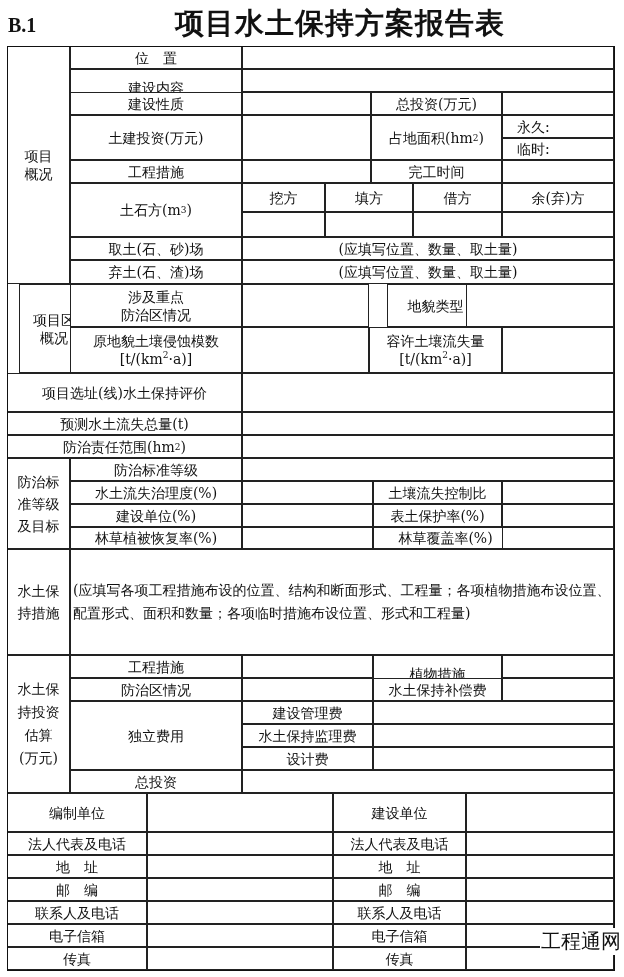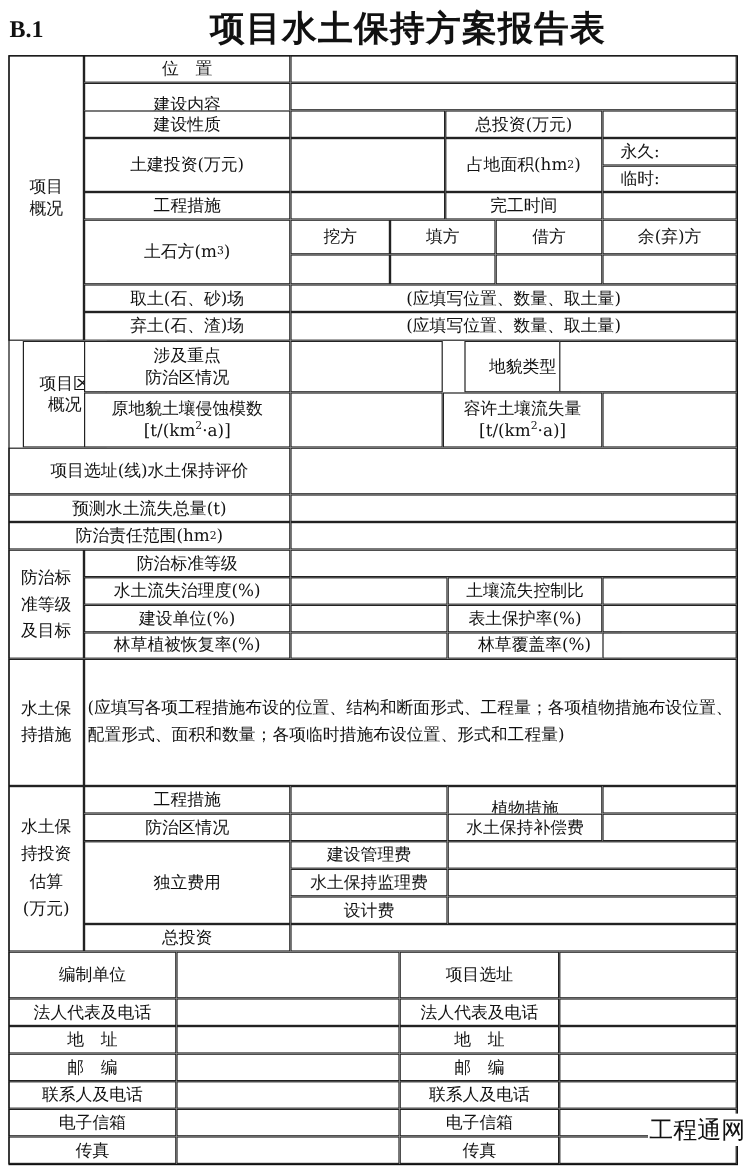--- a/index.html
+++ b/index.html
@@ -142,21 +142,21 @@
   <div class="c" style="left:243px;top:725px;width:131px;height:23px">水土保持监理费</div>
   <div class="c" style="left:374px;top:725px;width:241px;height:23px"></div>
   <div class="c" style="left:243px;top:748px;width:131px;height:23px">设计费</div>
   <div class="c" style="left:374px;top:748px;width:241px;height:23px"></div>
 
   <div class="c" style="left:71px;top:771px;width:172px;height:23px">总投资</div>
   <div class="c" style="left:243px;top:771px;width:372px;height:23px"></div>
 
   <div class="c" style="left:8px;top:794px;width:140px;height:39px">编制单位</div>
   <div class="c" style="left:148px;top:794px;width:186px;height:39px"></div>
-  <div class="c" style="left:334px;top:794px;width:133px;height:39px">项目选址</div>
+  <div class="c" style="left:334px;top:794px;width:133px;height:39px">建设单位</div>
   <div class="c" style="left:467px;top:794px;width:148px;height:39px"></div>
 
   <div class="c" style="left:8px;top:833px;width:140px;height:23px">法人代表及电话</div>
   <div class="c" style="left:148px;top:833px;width:186px;height:23px"></div>
   <div class="c" style="left:334px;top:833px;width:133px;height:23px">法人代表及电话</div>
   <div class="c" style="left:467px;top:833px;width:148px;height:23px"></div>
 
   <div class="c" style="left:8px;top:856px;width:140px;height:23px">地　址</div>
   <div class="c" style="left:148px;top:856px;width:186px;height:23px"></div>
   <div class="c" style="left:334px;top:856px;width:133px;height:23px">地　址</div>

